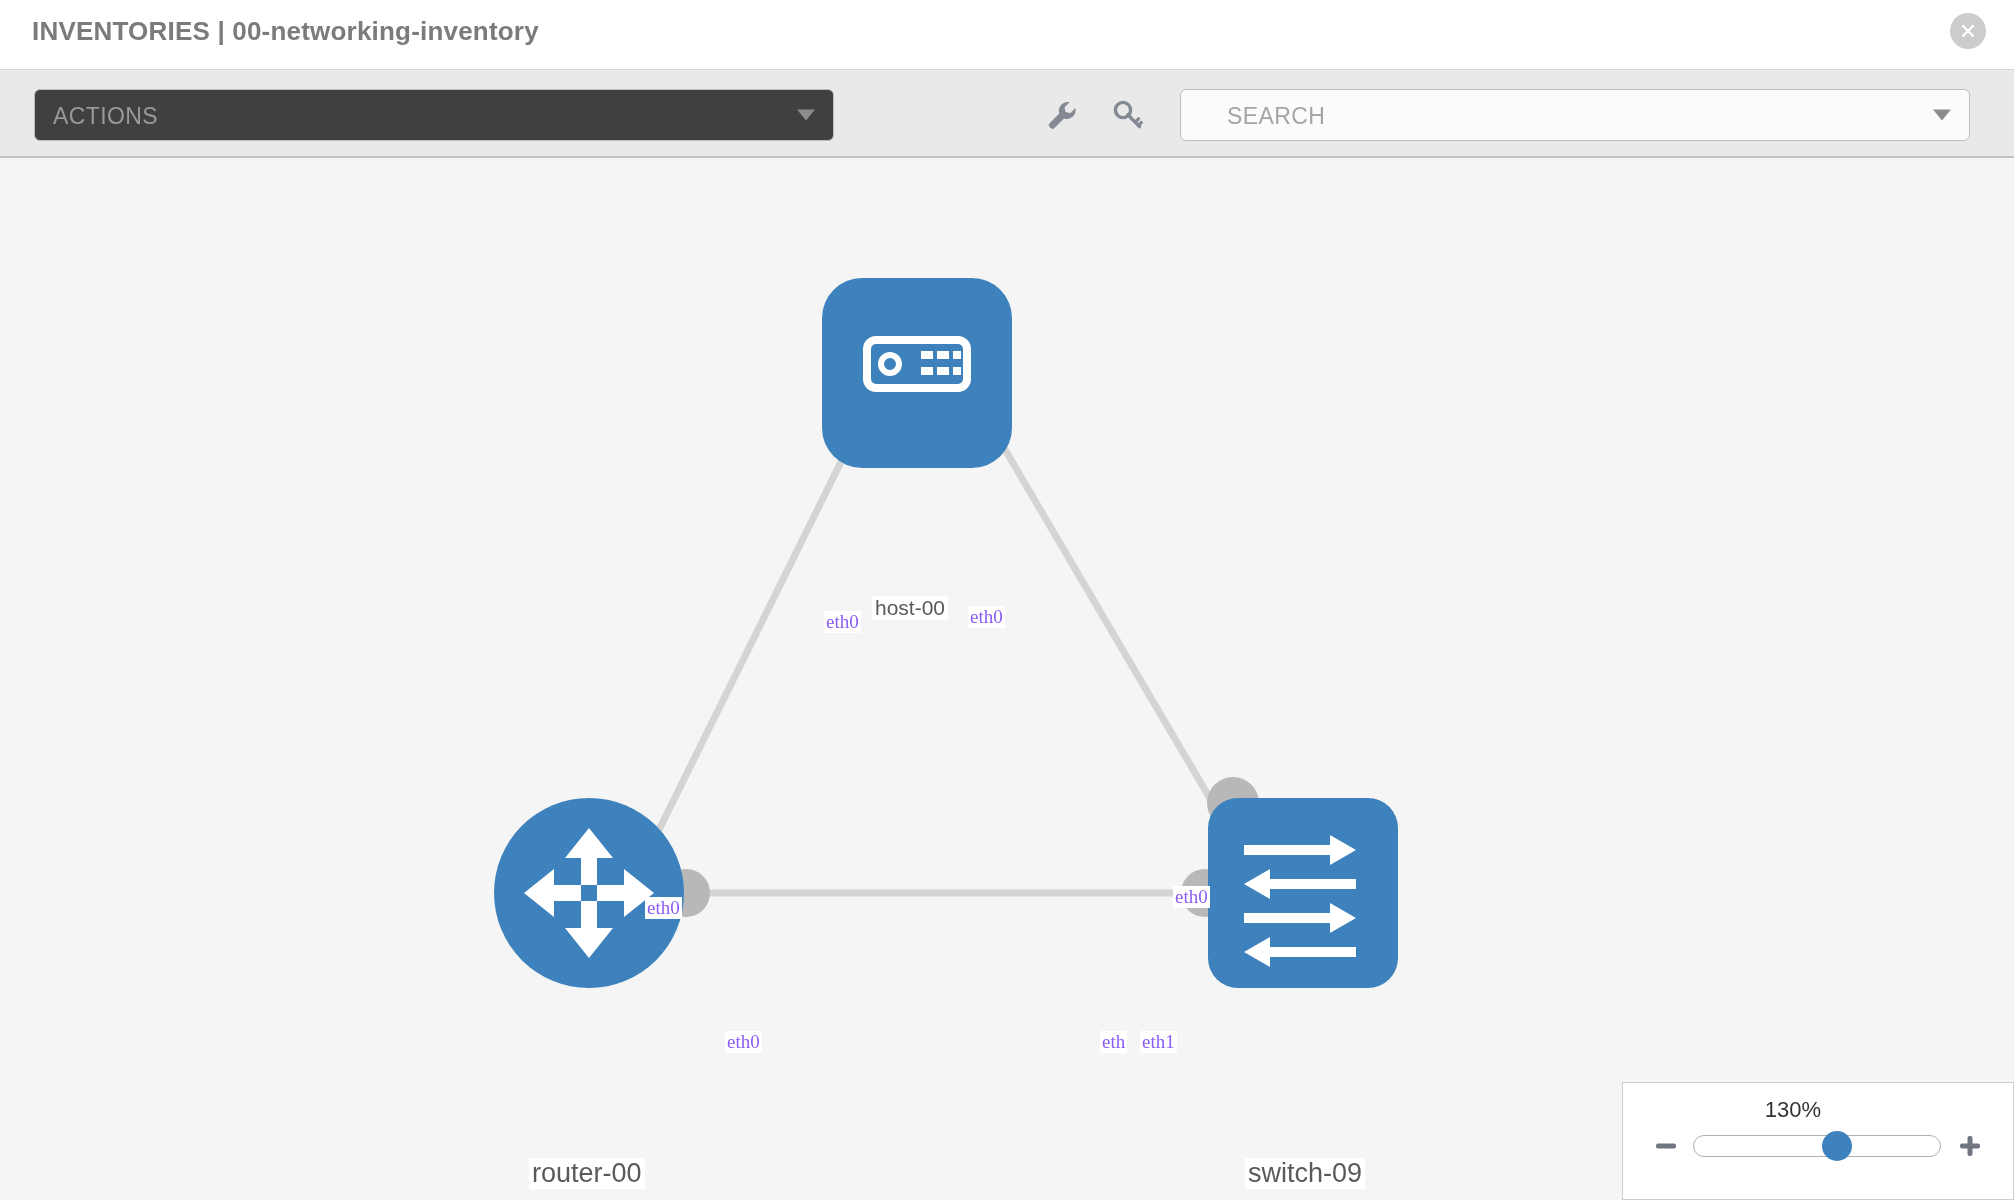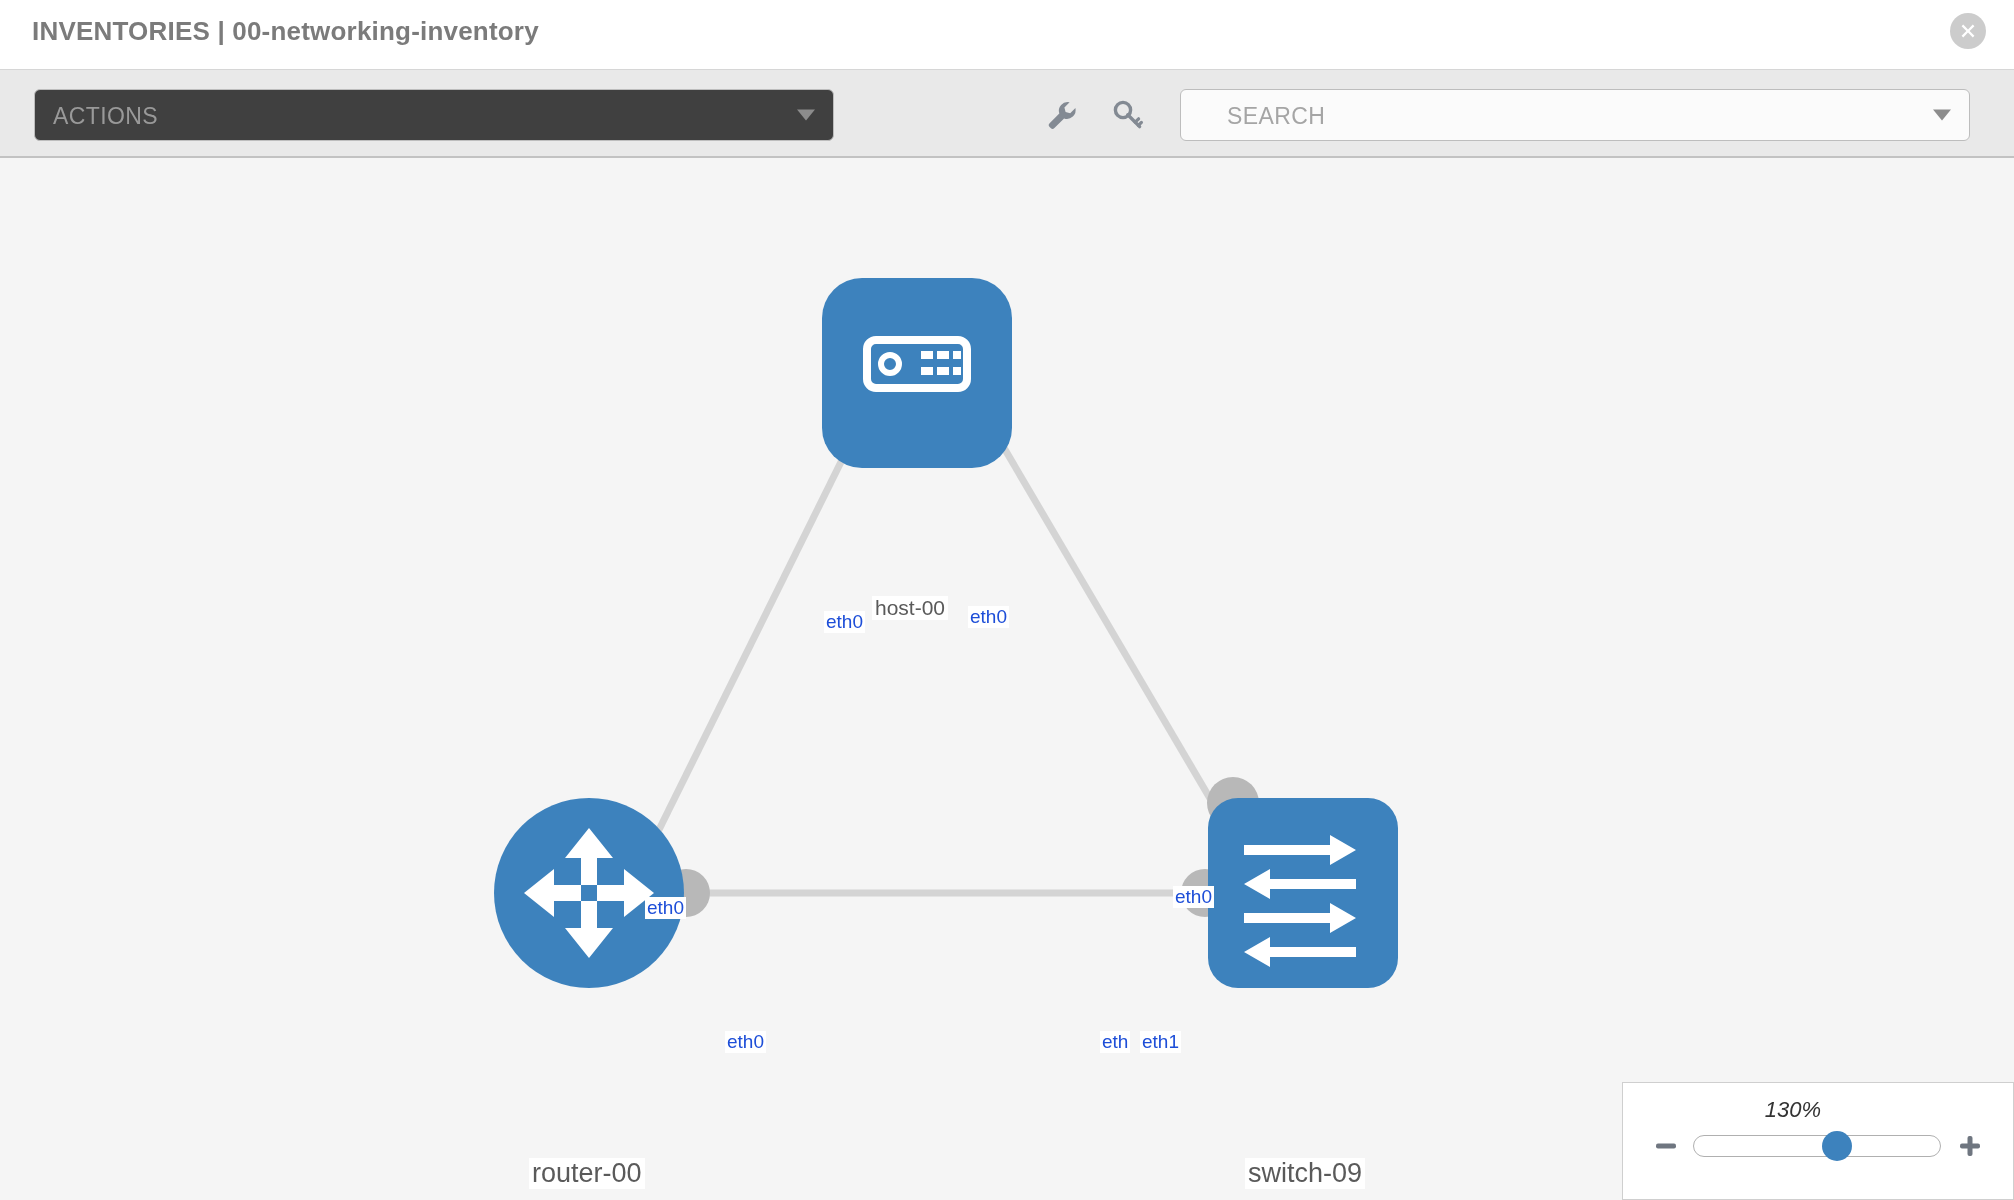--- a/index.html
+++ b/index.html
@@ -135,34 +135,34 @@
     position: absolute;
     font-size: 27px;
     color: #5a5a5a;
     background: #ffffff;
     padding: 0 3px;
     white-space: nowrap;
   }
   .iface-label {
     position: absolute;
     font-size: 19px;
-    color: #1d4ed8;
+    color: #8b5cf6;
     background: #ffffff;
     padding: 0 2px;
     white-space: nowrap;
+    font-family: Liberation Serif, serif;
   }
 
   
   .zoom-panel {
     position: absolute;
     left: 1622px; top: 1082px;
     width: 392px; height: 118px;
     background: #ffffff;
     border: 1px solid #cfcfcf;
-    font-style: italic;
   }
   .zoom-value {
     position: absolute;
     left: 0; top: 14px;
     width: 340px;
     text-align: center;
     font-size: 22px;
     color: #333333;
   }
   .zoom-minus, .zoom-plus {

